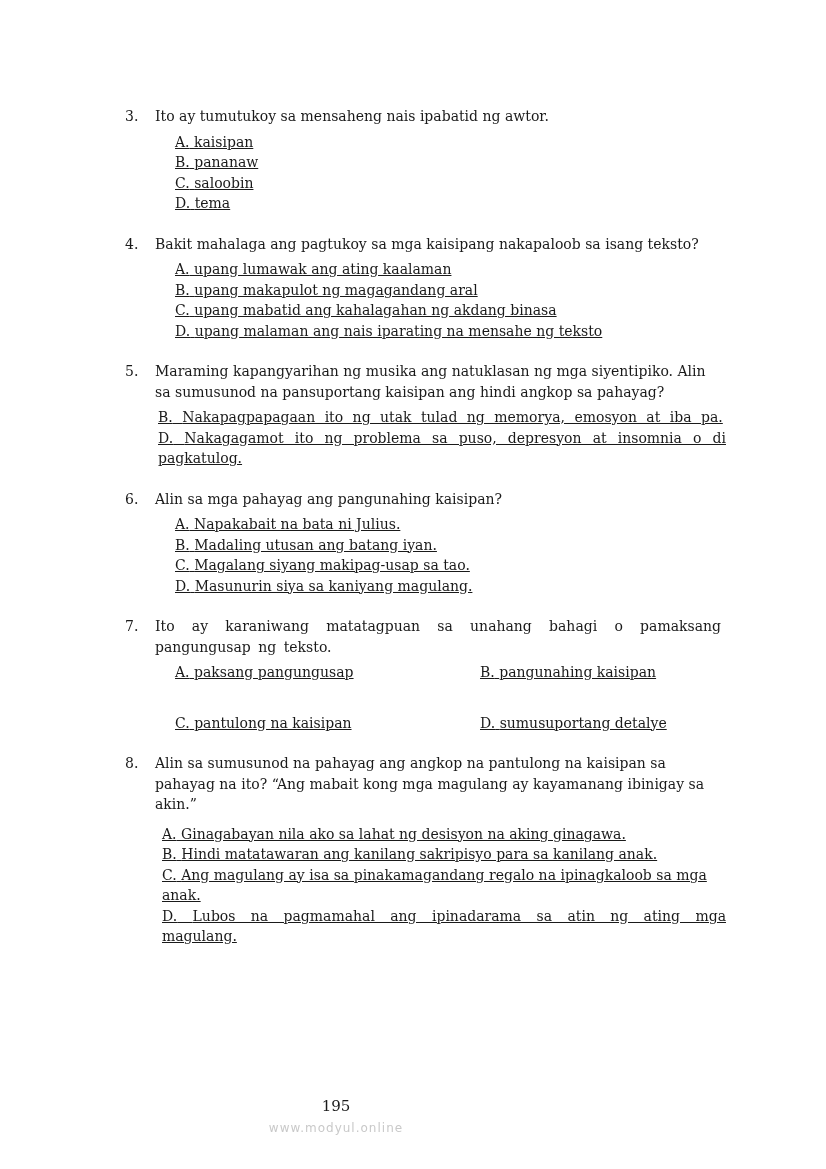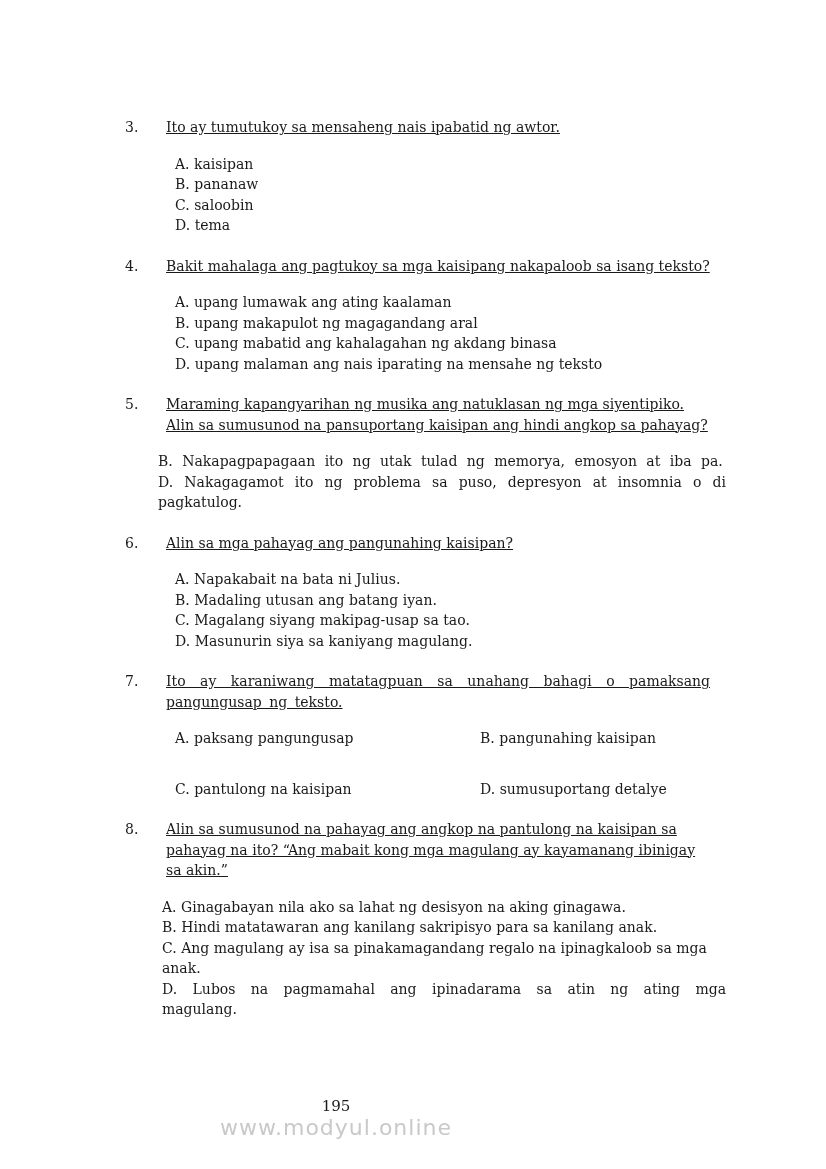--- a/index.html
+++ b/index.html
@@ -19,48 +19,48 @@
 
   .content {
     position: absolute;
     left: 125px;
     top: 101px;
     width: 601px;
   }
 
   .question { position: relative; padding-left: 25px; margin: 0 0 20px 0; }
   .qnum { position: absolute; left: 0; top: 0; }
-  .qtext { margin: 16px; text-decoration: underline; }
+  .qtext { margin: 5px; }
 
   .options { margin: 0; }
   .ind-25 { padding-left: 25px; }
   .ind-12 { padding-left: 12px; margin-top: 9px; }
   .ind-8  { padding-left: 8px; }
 
-  .option { margin: 0; }
+  .option { margin: 0; text-decoration: underline; }
 
   
   .jq  { text-align: justify; word-spacing: 3px; }
   .jw  { text-align: justify; word-spacing: 5px; }
   .jw9 { text-align: justify; word-spacing: 9px; }
 
   .two-col { display: grid; grid-template-columns: 275px 1fr; gap: 30px; }
 
   .footer {
     position: absolute;
     left: 0;
     top: 1096px;
     width: 672px;
     text-align: center;
   }
   .page-number { margin: 0; font-size: 15px; color: #1a1a1a; }
   .watermark {
     margin: 1px 0 0 0;
     font-family: "DejaVu Sans", "Liberation Sans", sans-serif;
-    font-size: 22px;
+    font-size: 12px;
     letter-spacing: 1px;
     color: #c9c9c9;
   }
 </style>
 </head>
 <body>
 
 <div class="page">
   <main class="content">
 

